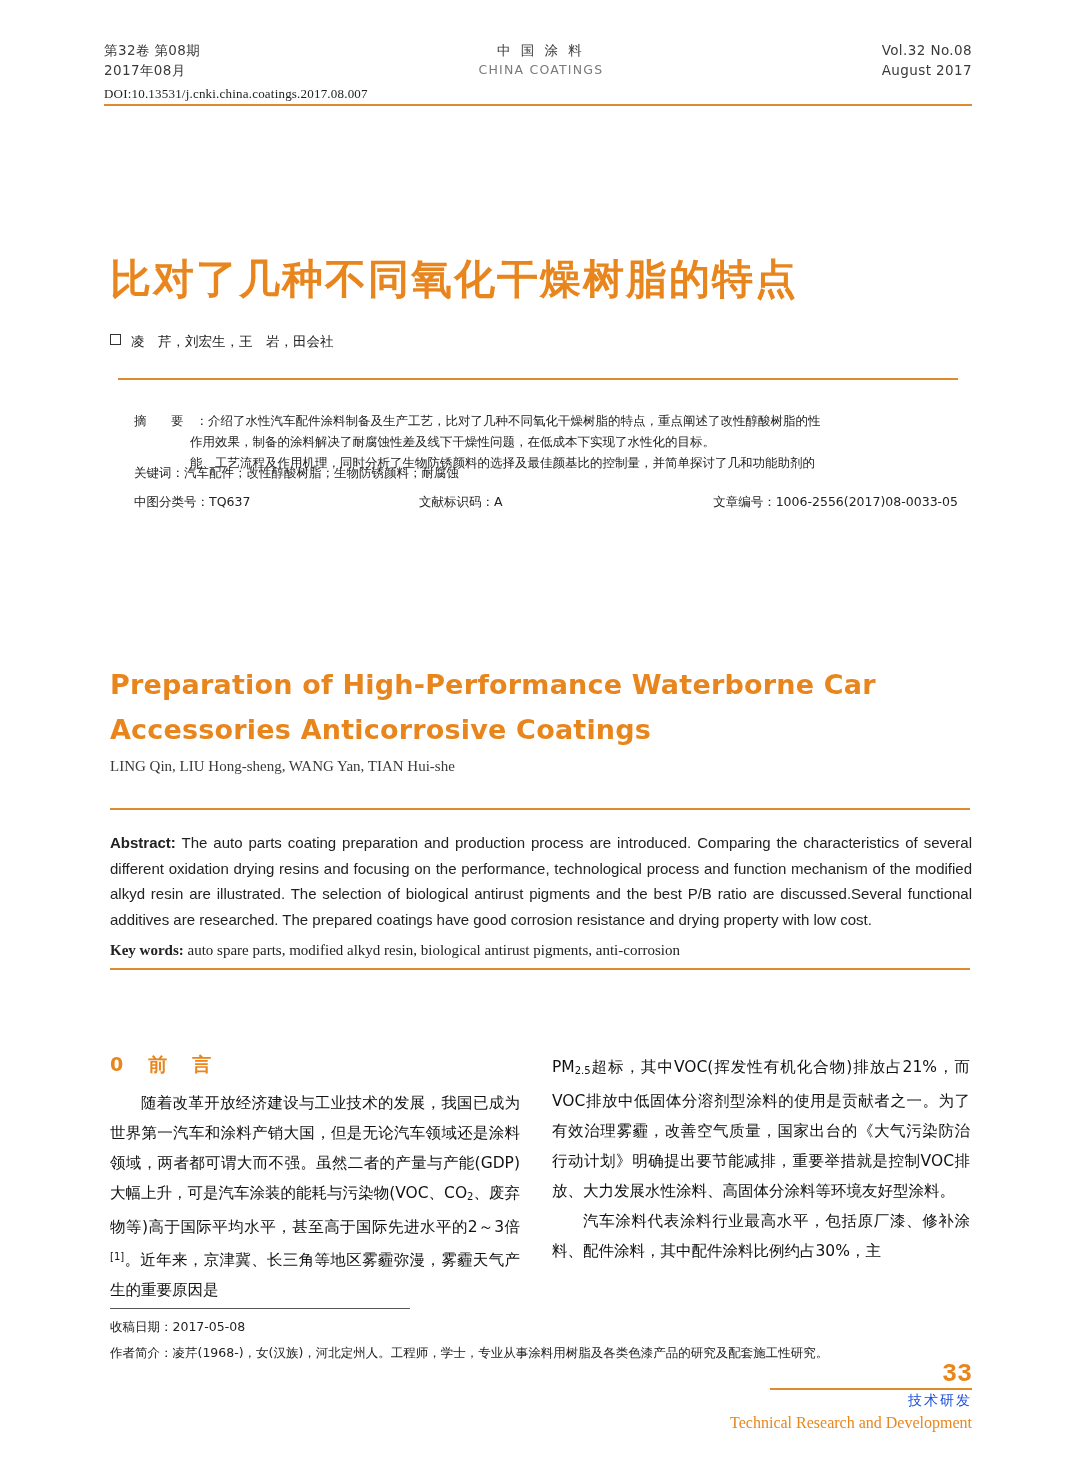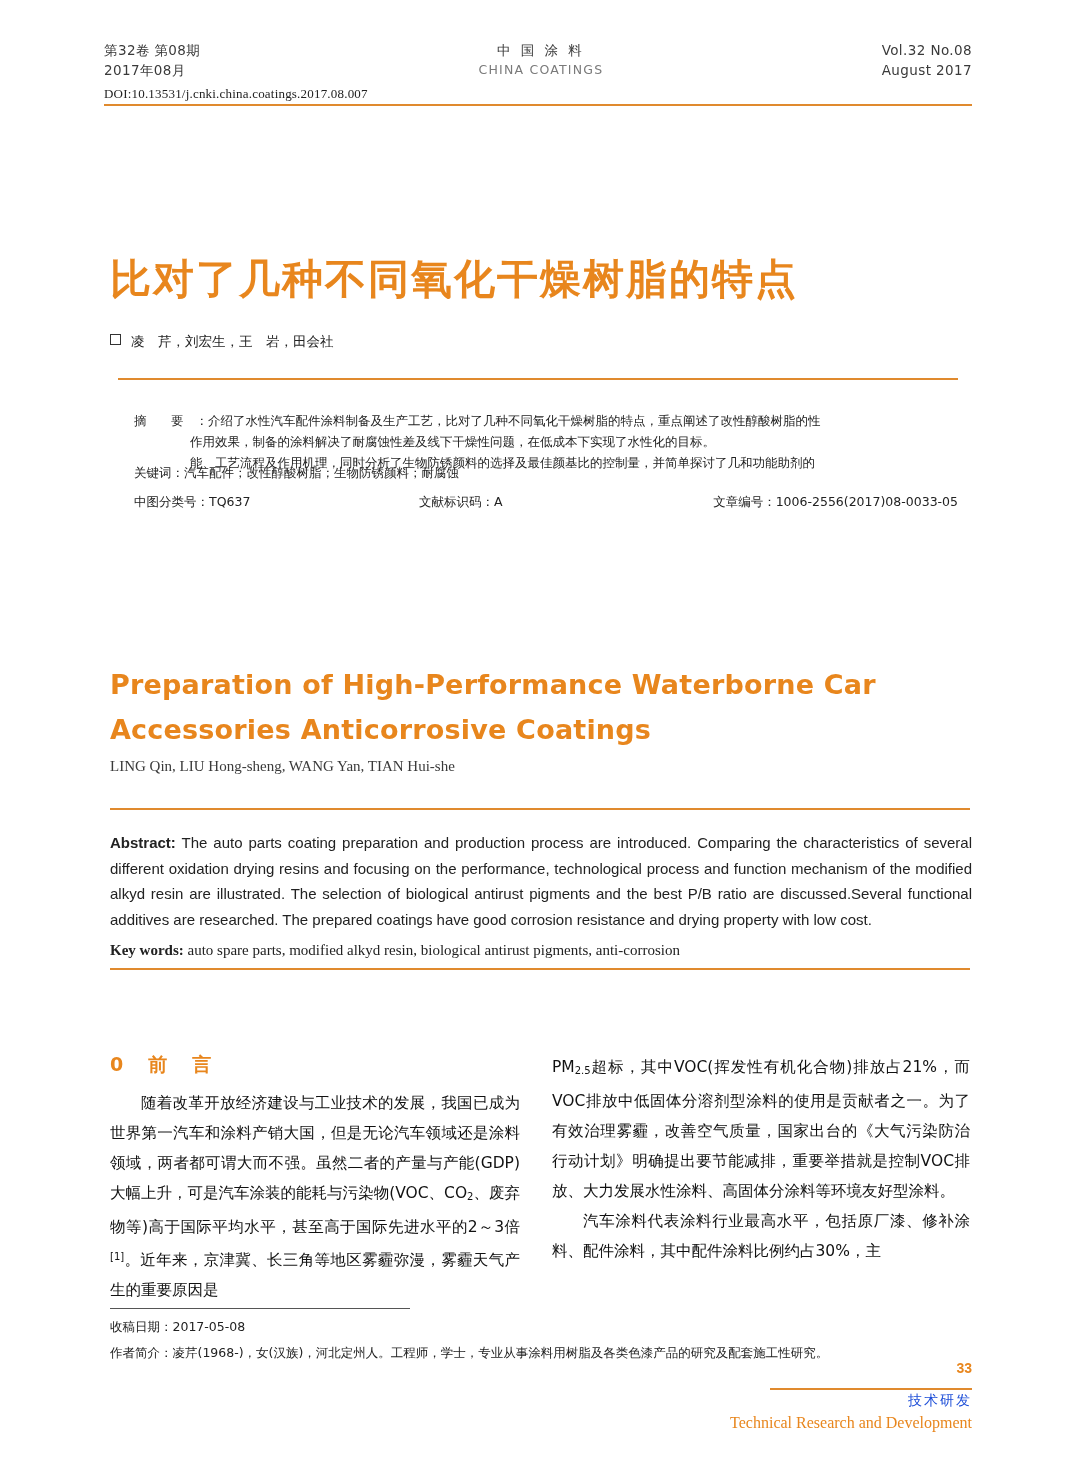--- a/index.html
+++ b/index.html
@@ -277,23 +277,23 @@
     left: 770px;
     top: 1388px;
     width: 202px;
     height: 1.5px;
     background: #e08a2e;
   }
   .folio {
     position: absolute;
     right: 103px;
     top: 1360px;
-    font-family: Liberation Sans, sans-serif;
+    font-family: Liberation Mono, monospace;
     font-weight: bold;
-    font-size: 14px;
+    font-size: 25px;
     color: #e8861d;
   }
   .footer-cn {
     position: absolute;
     right: 103px;
     top: 1392px;
     font-family: "DejaVu Sans", sans-serif;
     font-size: 14px;
     color: #1d4ed8;
     letter-spacing: 2px;

